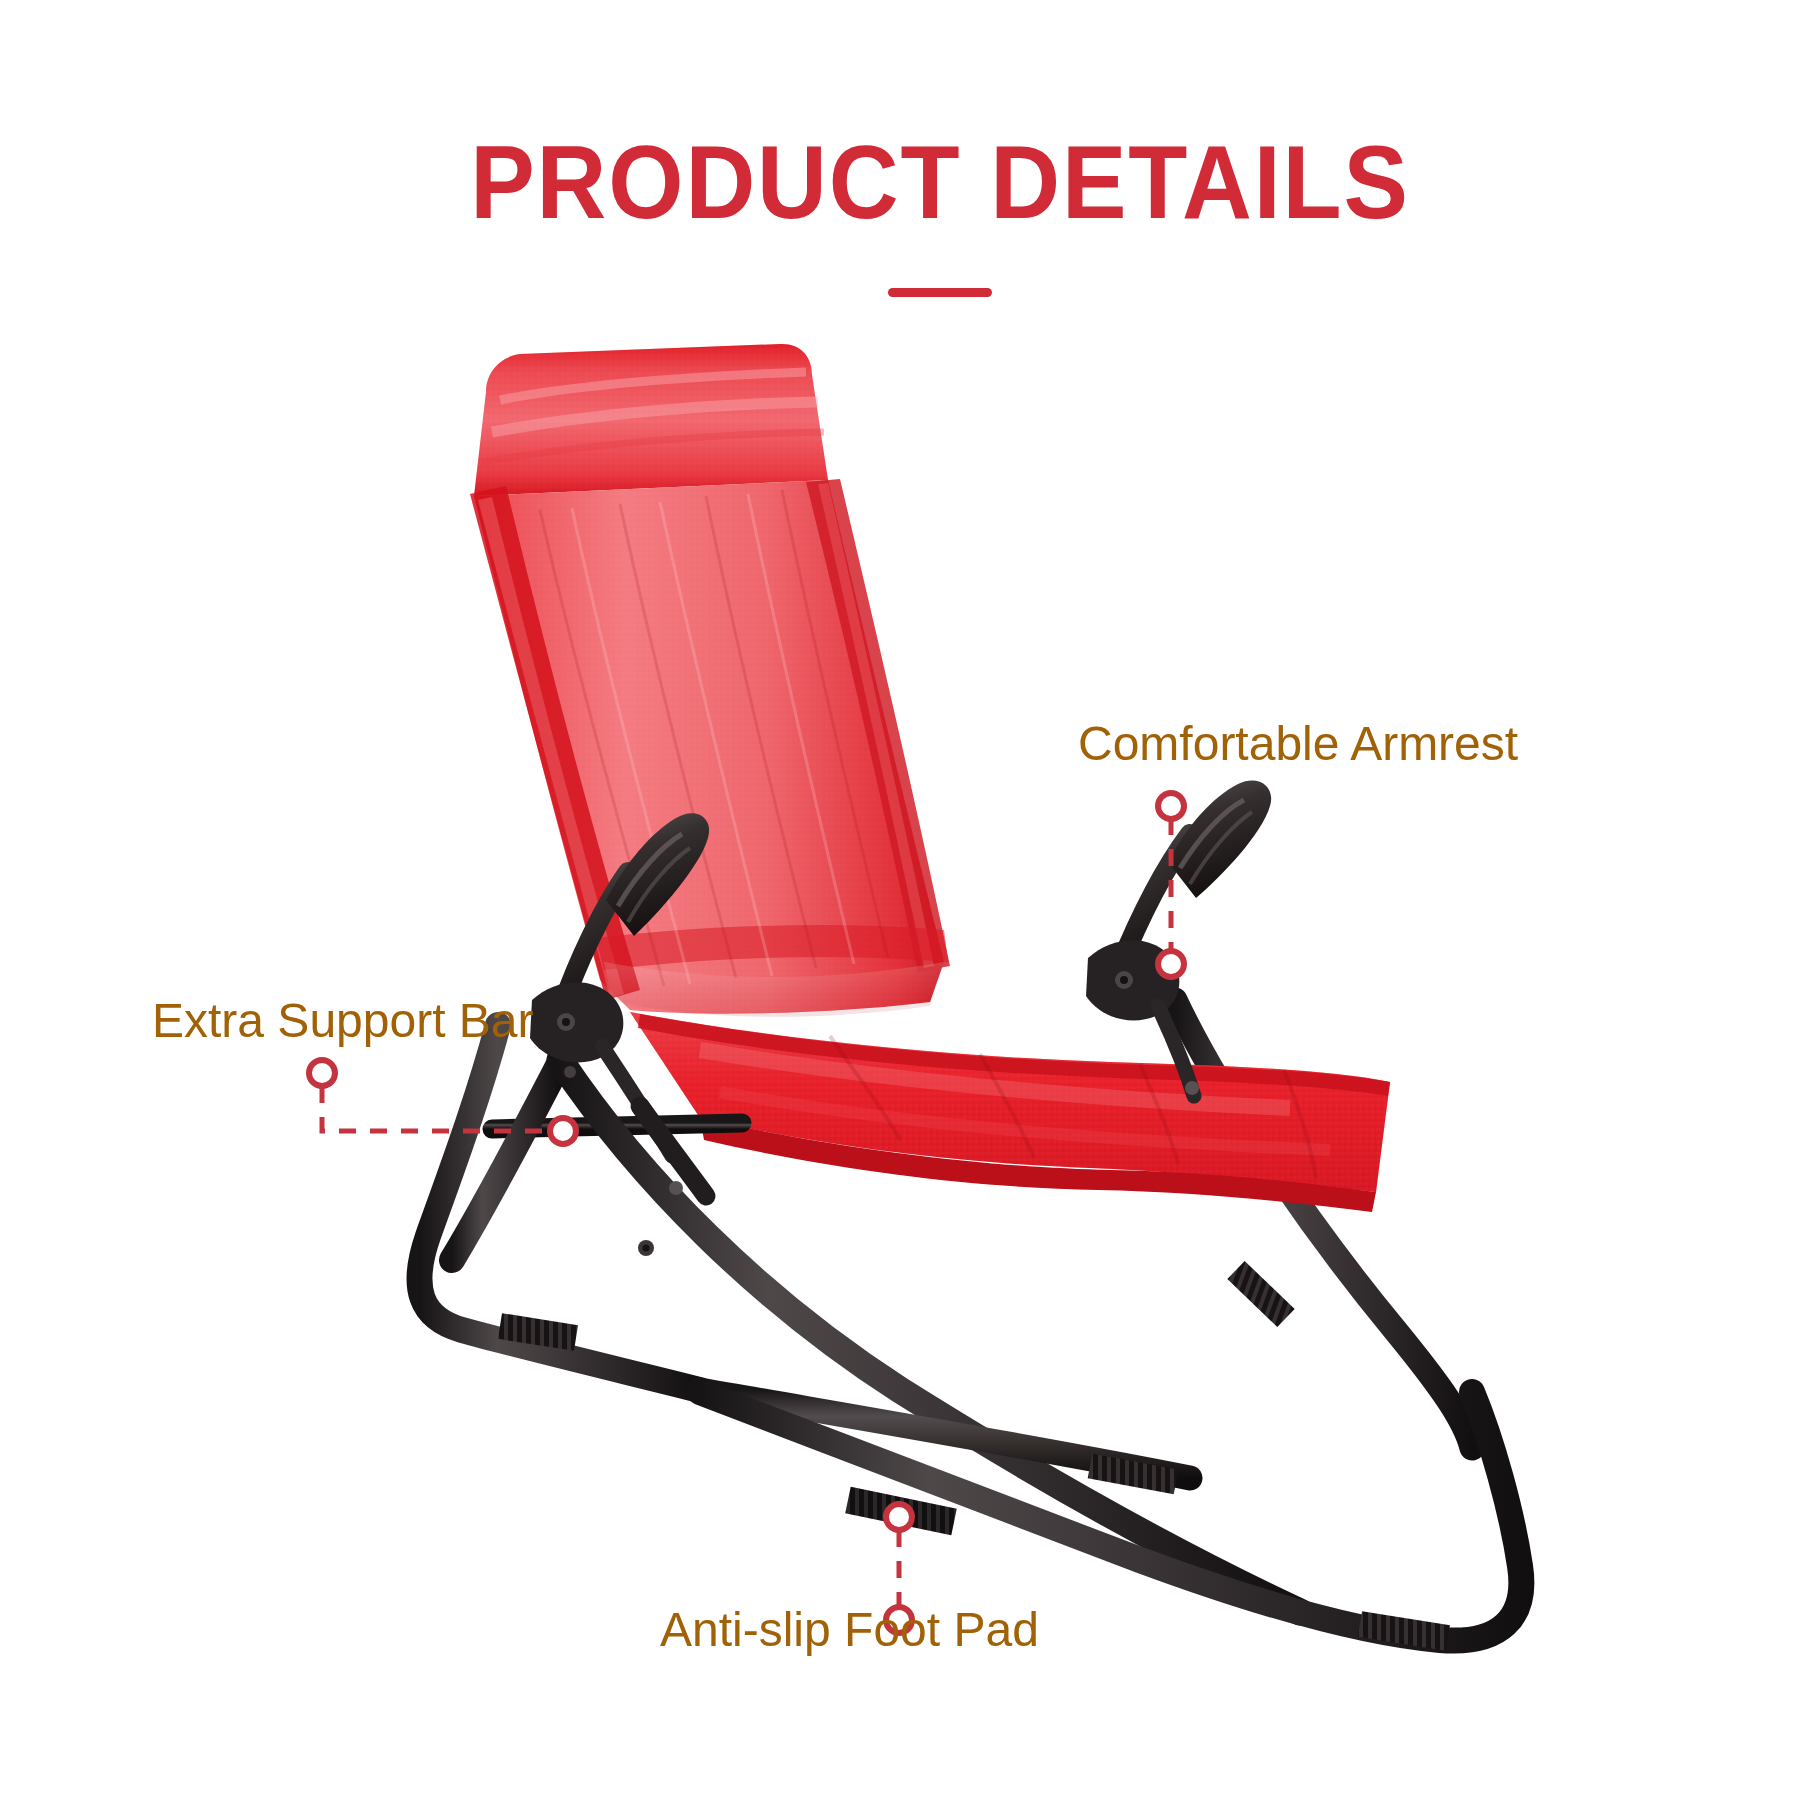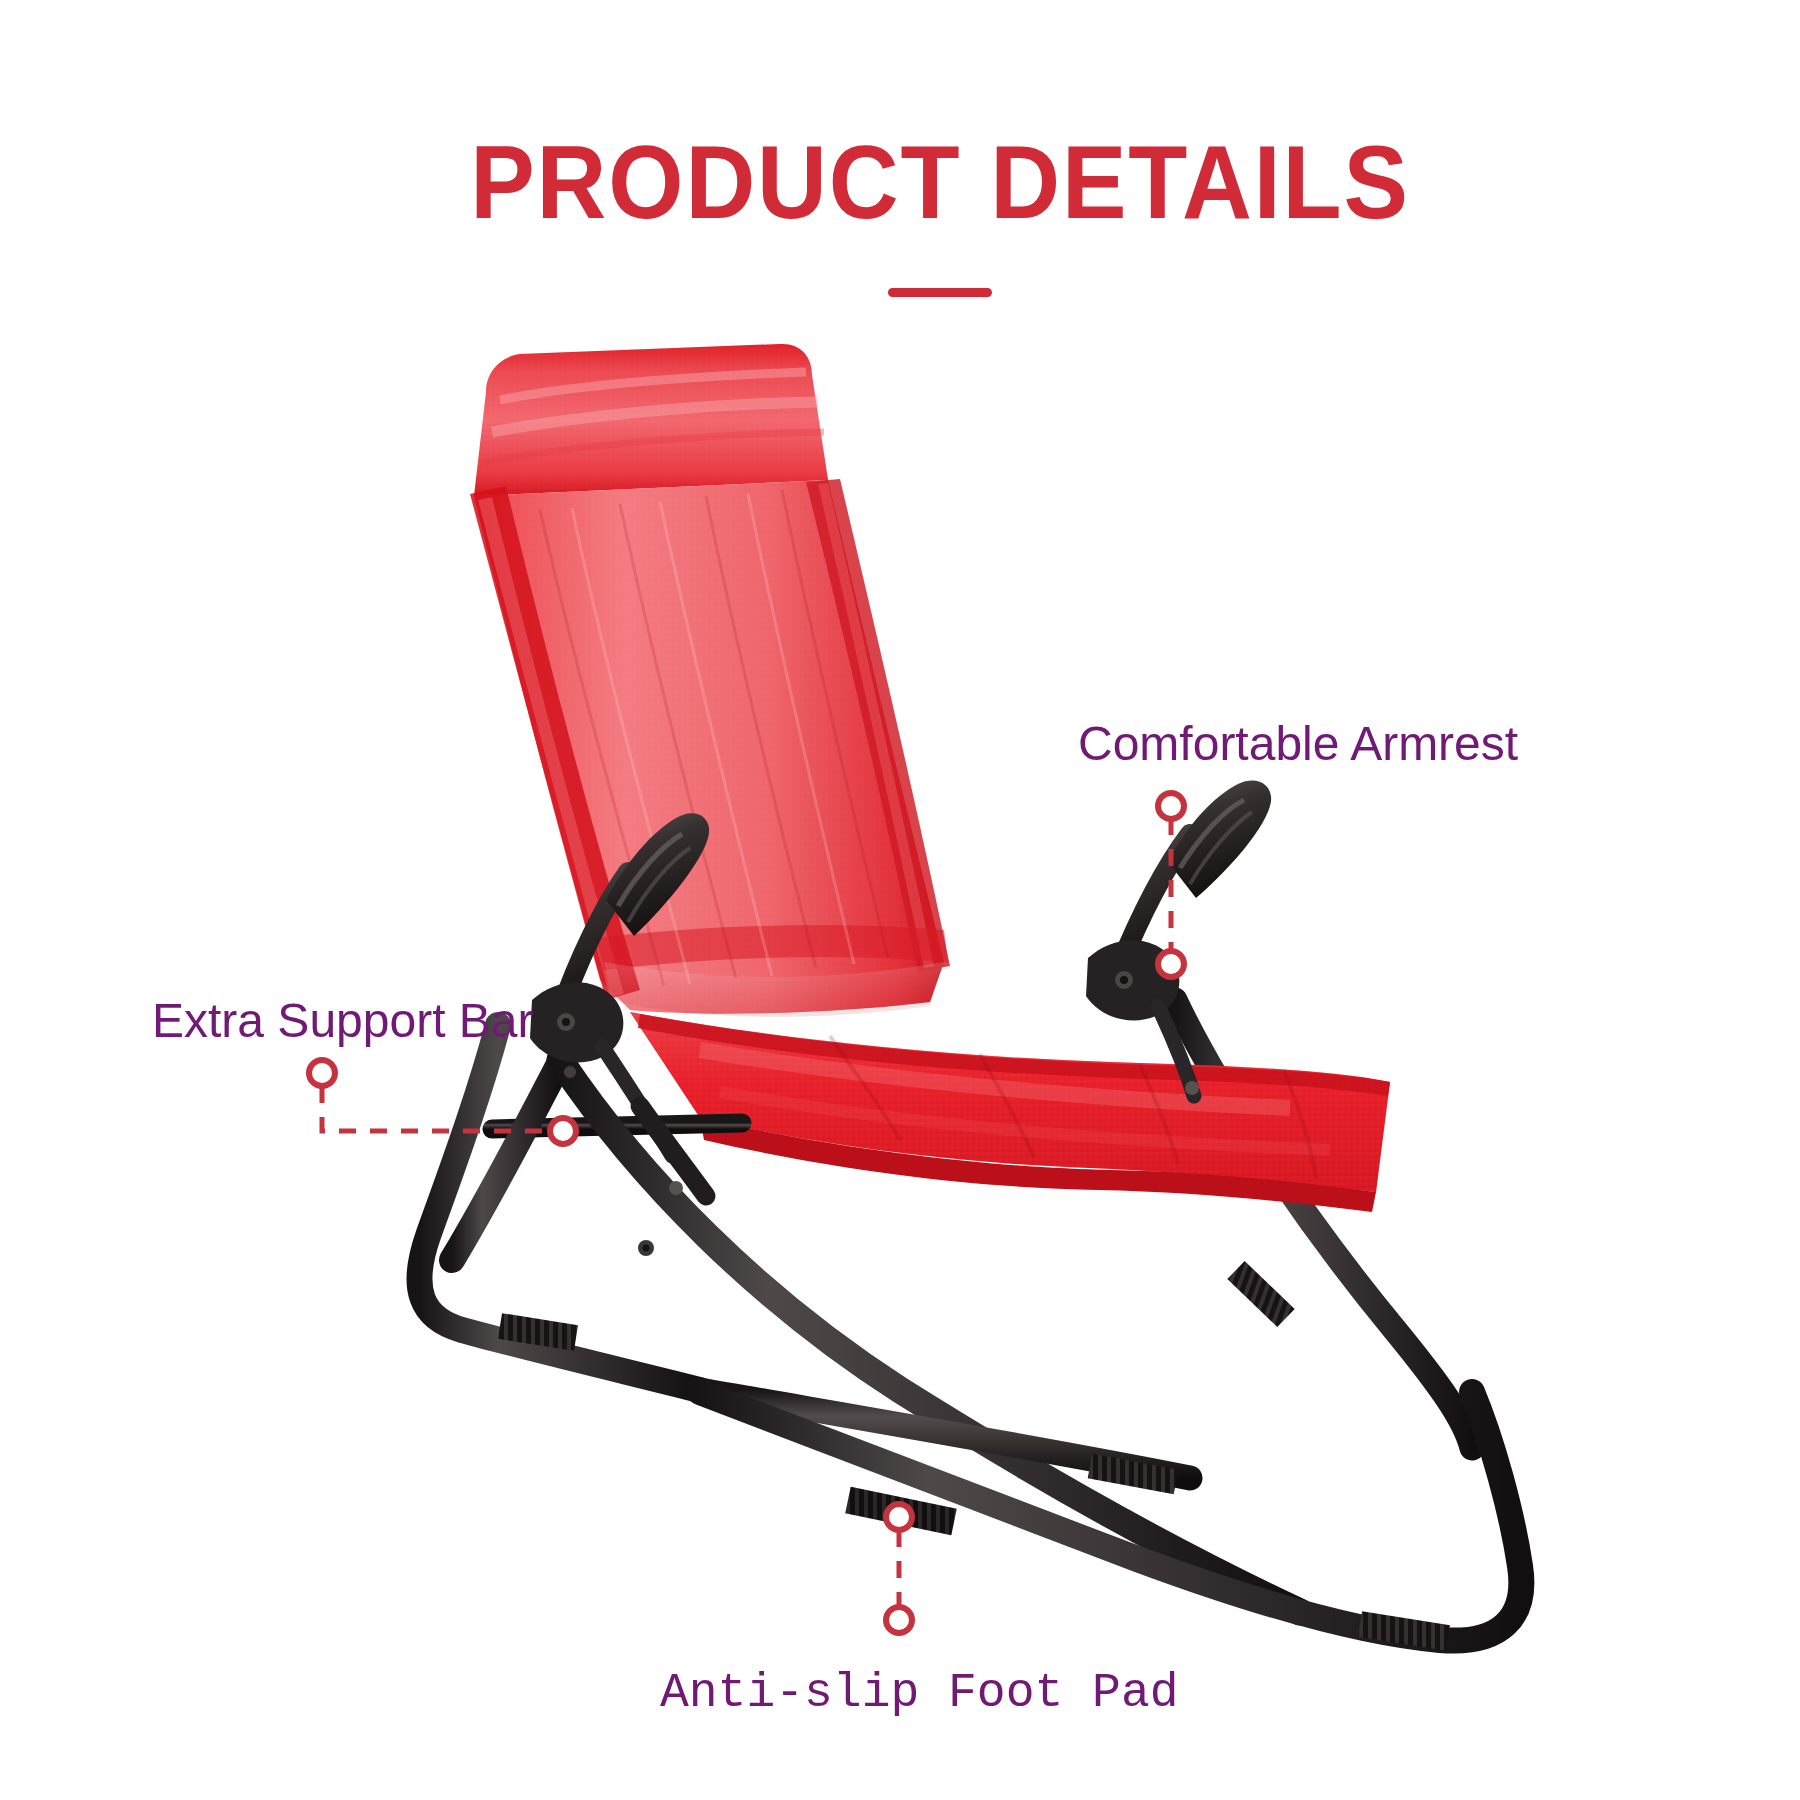--- a/index.html
+++ b/index.html
@@ -40,30 +40,30 @@
     margin: 54px auto 0 auto;
     width: 104px;
     height: 9px;
     border-radius: 5px;
     background: #d12b38;
   }
 
   
   .callout-label {
     position: absolute;
-    color: #701a75;
+    color: #a16207;
     font-family: "Liberation Sans", sans-serif;
     font-size: 48px;
     font-weight: 400;
     white-space: nowrap;
     line-height: 1.1;
   }
   #label-armrest { left: 1078px; top: 718px; }
   #label-support { left: 120px;  top: 995px; margin-left: 32px; }
-  #label-footpad { left: 660px;  top: 1667px; font-family: Liberation Mono, monospace; }
+  #label-footpad { left: 660px;  top: 1604px; }
 
   
   #leaders {
     position: absolute;
     left: 0; top: 0;
     width: 1800px;
     height: 1800px;
     pointer-events: none;
   }
   .leader-line {

